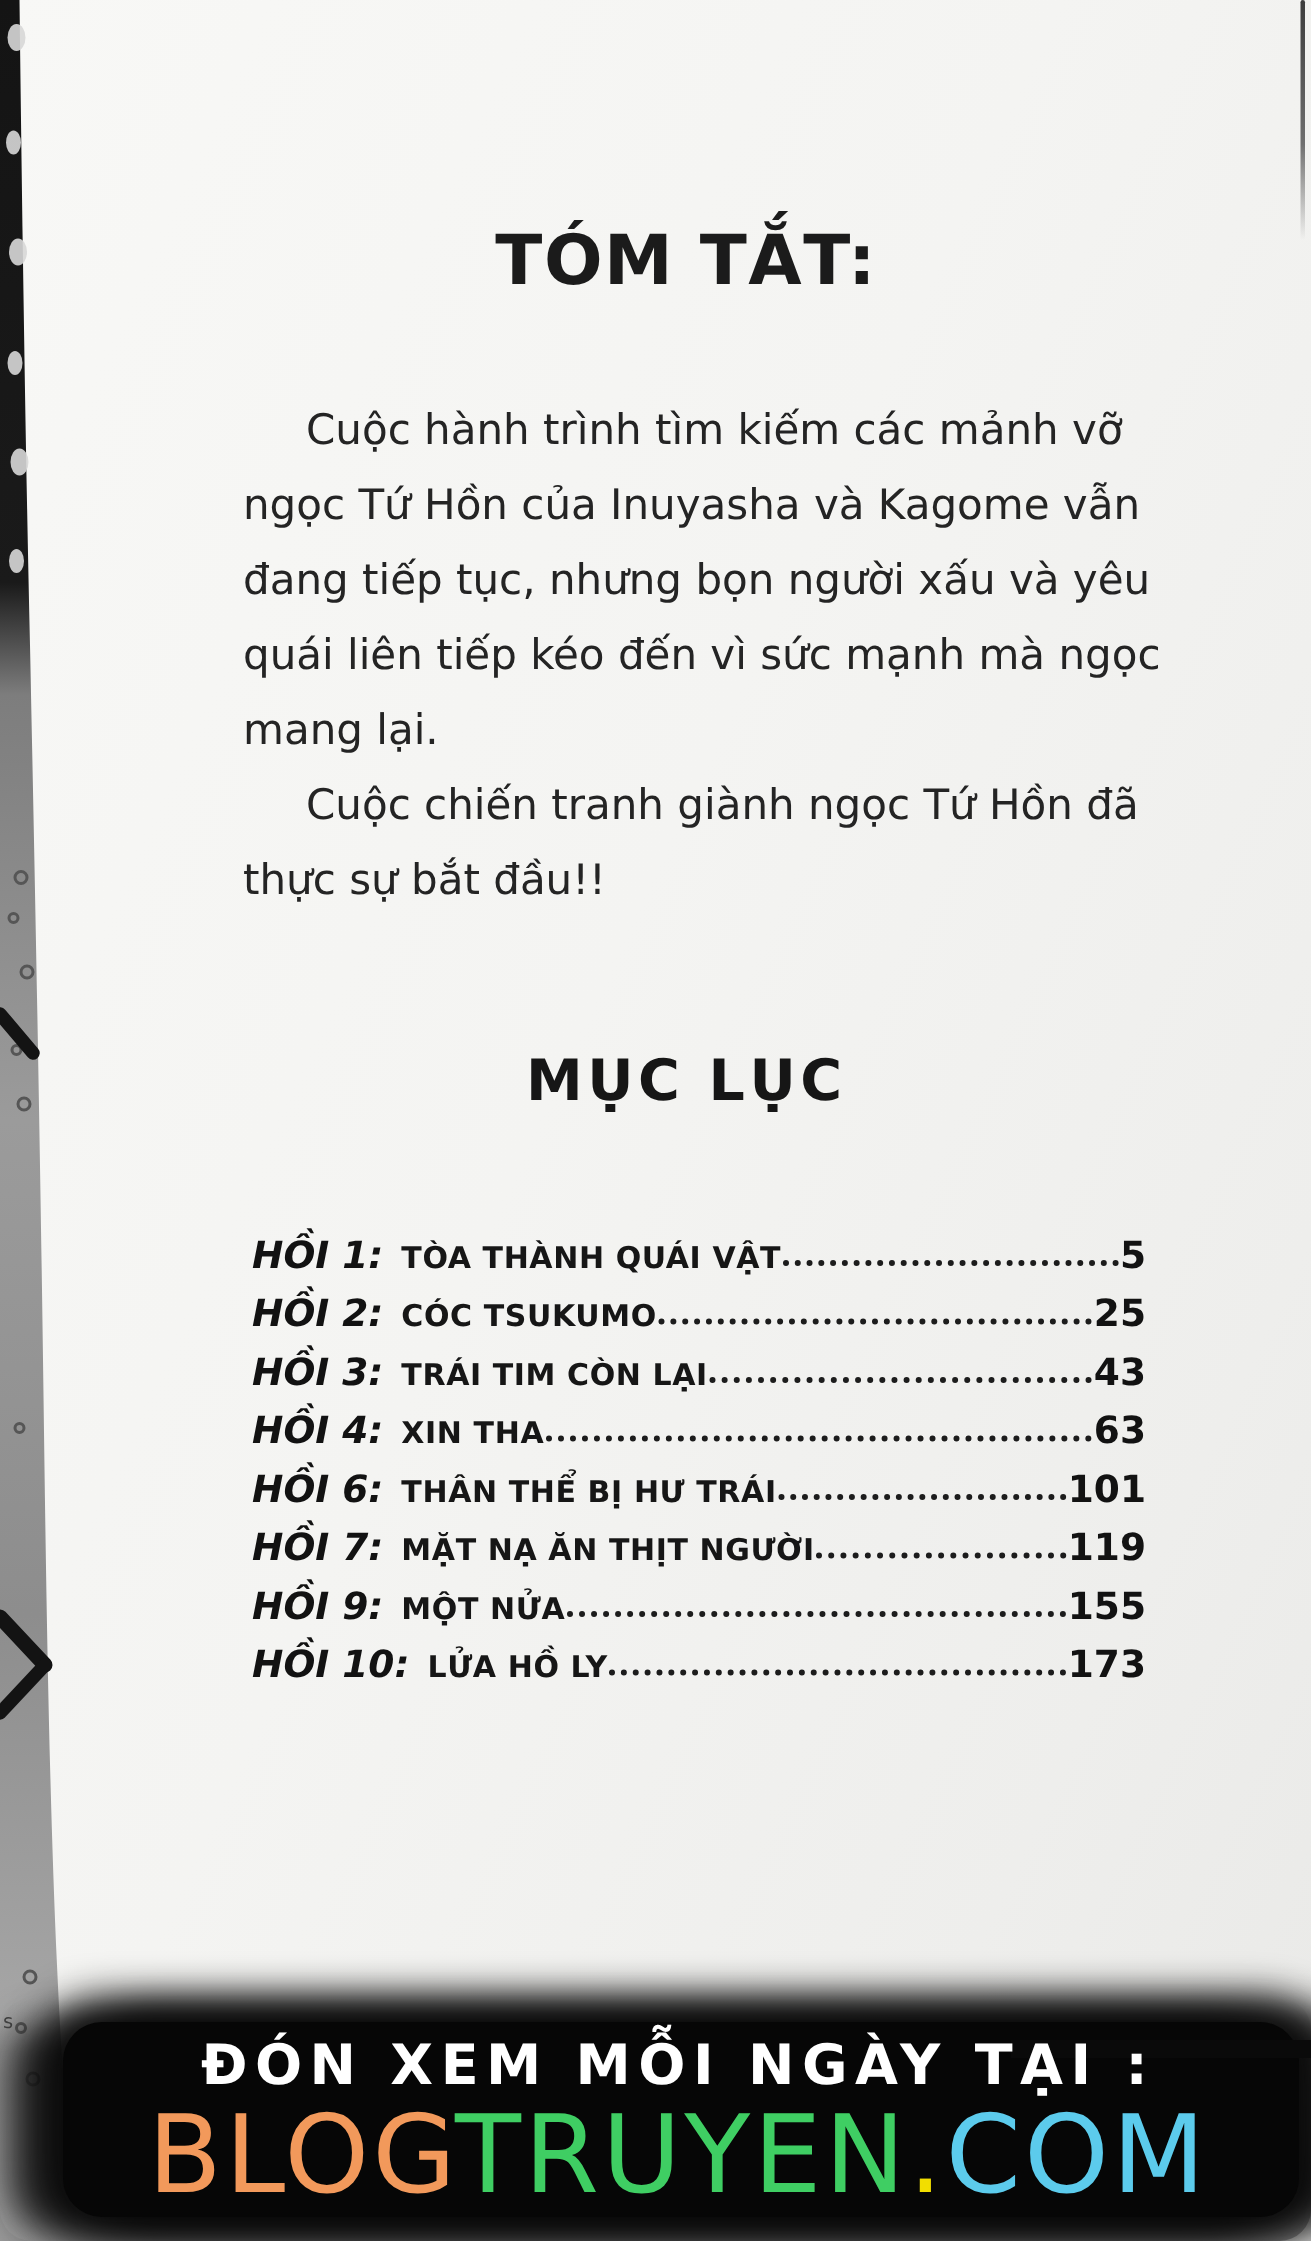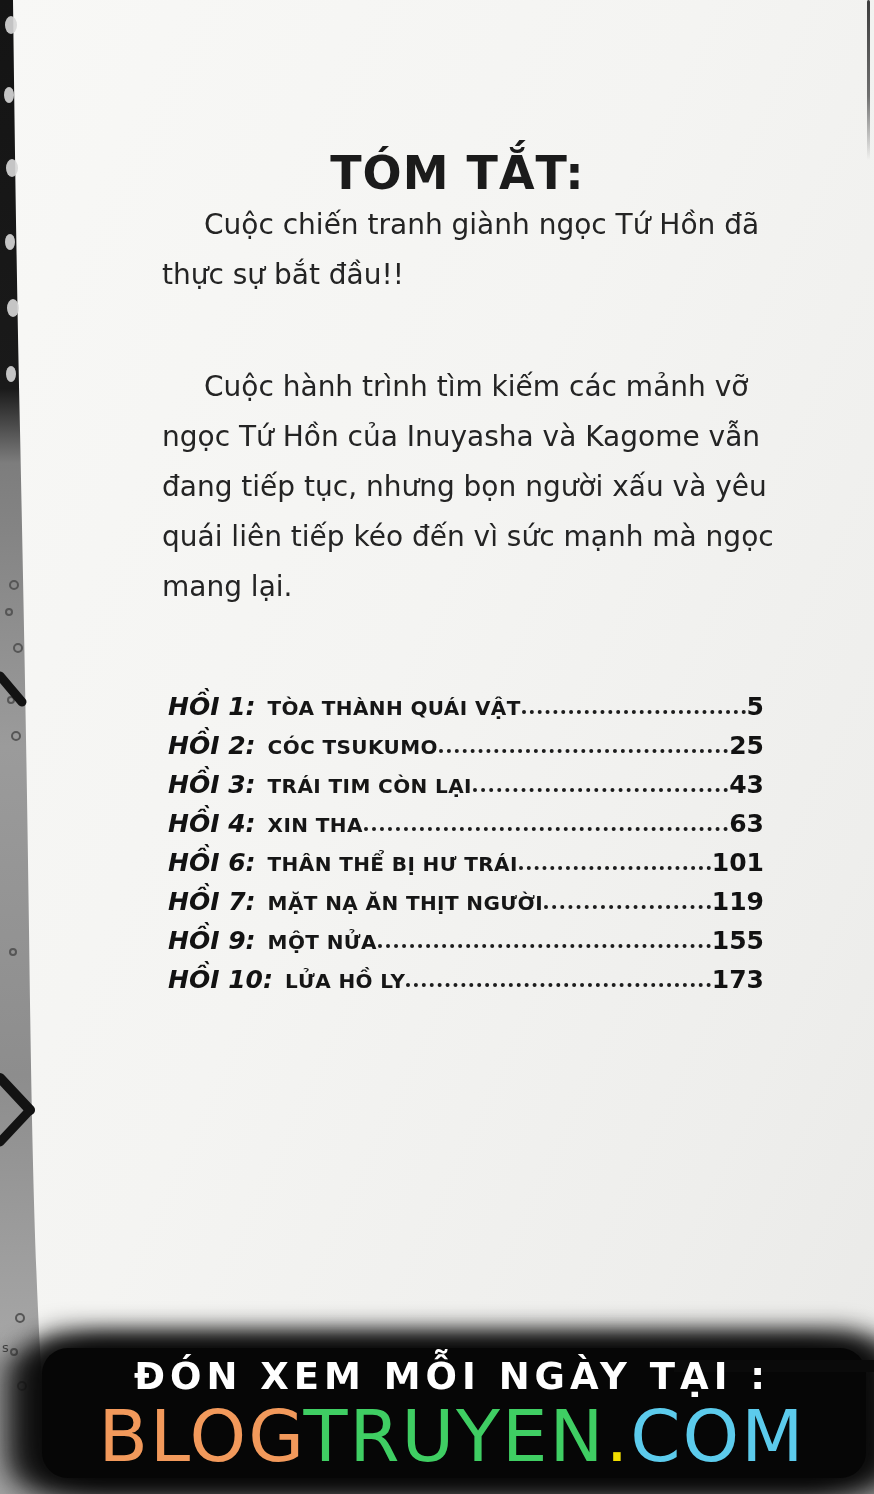--- a/index.html
+++ b/index.html
@@ -48,20 +48,21 @@
     font-size:20px; font-weight:bold; letter-spacing:0.4px;
     white-space:nowrap; color:#161616; padding-bottom:1px;
   }
   .toc-dots { flex:1; border-bottom:4px dotted #1c1c1c; margin:0 1px 7px 1px; min-width:20px; }
   .toc-page { font-size:25px; font-weight:bold; white-space:nowrap; color:#121212; }
 
   
   .banner {
     position:absolute; left:0; bottom:0; width:874px; height:162px;
     background: linear-gradient(180deg, rgba(150,150,150,0) 0%, rgba(130,130,130,0.35) 22%, #a3a3a3 100%);
+    border-radius: 21px;
   }
   .banner-blob {
     position:absolute; left:42px; right:8px; top:16px; bottom:16px;
     background:#060606; border-radius:26px;
     box-shadow: 0 0 26px 16px rgba(6,6,6,0.93), -30px 6px 26px 6px rgba(6,6,6,0.75), 30px 0 26px 8px rgba(6,6,6,0.8);
   }
   .banner-streak {
     position:absolute; right:0; top:28px; width:200px; height:12px; background:#0a0a0a;
   }
   .banner-inner {
@@ -120,23 +121,24 @@
       </g>
       <text x="2" y="1352" font-size="13" fill="#3a3a3a">s</text>
     </svg>
   </div>
 
   <div class="right-edge-line"></div>
 
   <div class="content">
     <h1 class="summary-title">TÓM TẮT:</h1>
 
+    <p class="summary-para first">Cuộc hành trình tìm kiếm các mảnh vỡ ngọc Tứ Hồn của Inuyasha và Kagome vẫn đang tiếp tục, nhưng bọn người xấu và yêu quái liên tiếp kéo đến vì sức mạnh mà ngọc mang lại.</p>
     <p class="summary-para">Cuộc chiến tranh giành ngọc Tứ Hồn đã thực sự bắt đầu!!</p>
-    <p class="summary-para first">Cuộc hành trình tìm kiếm các mảnh vỡ ngọc Tứ Hồn của Inuyasha và Kagome vẫn đang tiếp tục, nhưng bọn người xấu và yêu quái liên tiếp kéo đến vì sức mạnh mà ngọc mang lại.</p>
-
+
+    <h2 class="toc-heading">MỤC LỤC</h2>
 
     <div class="toc-list">
   <div class="toc-row">
     <span class="toc-label">HỒI 1:</span>
     <span class="toc-entry-title">TÒA THÀNH QUÁI VẬT</span>
     <span class="toc-dots"></span>
     <span class="toc-page">5</span>
   </div>
 
   <div class="toc-row">

